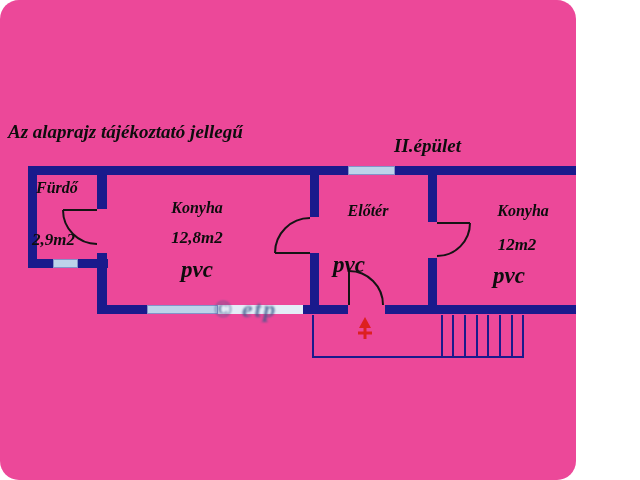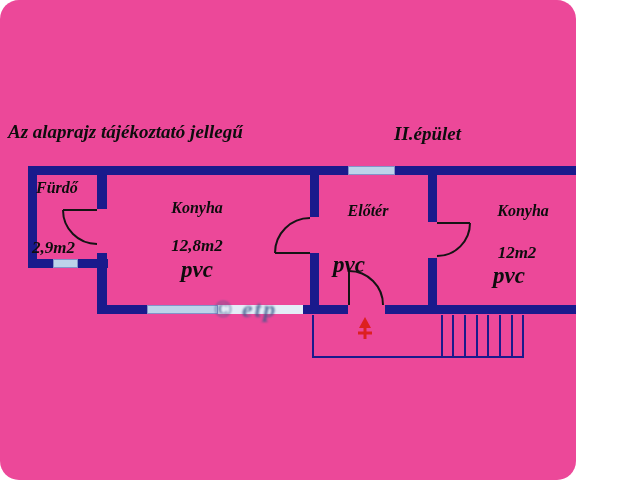--- a/index.html
+++ b/index.html
@@ -11,39 +11,39 @@
   .wall{position:absolute;background:var(--wall);}
   .window{position:absolute;background:var(--window);box-shadow:inset 0 0 0 1px rgba(26,26,140,.35);}
   .window-faded{position:absolute;background:var(--window_faded);}
   .label{
     position:absolute;color:var(--text);font-weight:bold;font-style:italic;
     white-space:nowrap;line-height:1;
   }
   .centered{text-align:center;}
   .title{font-size:19px;}
   .room-name{font-size:16px;}
-  .room-area{font-size:17px;margin-top:8px;}
+  .room-area{font-size:17px;}
   .room-floor{font-size:23px;}
   .watermark{
     position:absolute;left:214px;top:297px;font-size:24px;font-weight:bold;font-style:italic;
     color:var(--watermark);opacity:.8;filter:blur(1.3px);letter-spacing:2px;line-height:1;
   }
   svg.overlay{position:absolute;left:0;top:0;}
   .door-line{stroke:var(--door_line);stroke-width:2;fill:none;}
   .thin-line{stroke:var(--wall);stroke-width:2;fill:none;}
   .arrow-line{stroke:var(--arrow);stroke-width:3;fill:none;}
   .arrow-fill{fill:var(--arrow);}
 </style>
 </head>
 <body>
 
 <div class="stage">
 
   <div class="label title" style="left:8px;top:122px;">Az alaprajz tájékoztató jellegű</div>
-  <div class="label title" style="left:394px;top:124px;">II.épület</div>
+  <div class="label title" style="left:394px;top:136px;">II.épület</div>
 
   <div class="wall" style="left:28px;top:166px;width:609px;height:9px;"></div>
   <div class="window" style="left:348px;top:166px;width:47px;height:9px;"></div>
   <div class="wall" style="left:28px;top:166px;width:9px;height:102px;"></div>
 
   <div class="wall" style="left:28px;top:259px;width:25px;height:9px;"></div>
   <div class="window" style="left:53px;top:259px;width:25px;height:9px;"></div>
   <div class="wall" style="left:78px;top:259px;width:30px;height:9px;"></div>
 
   <div class="wall" style="left:97px;top:175px;width:10px;height:34px;"></div>

